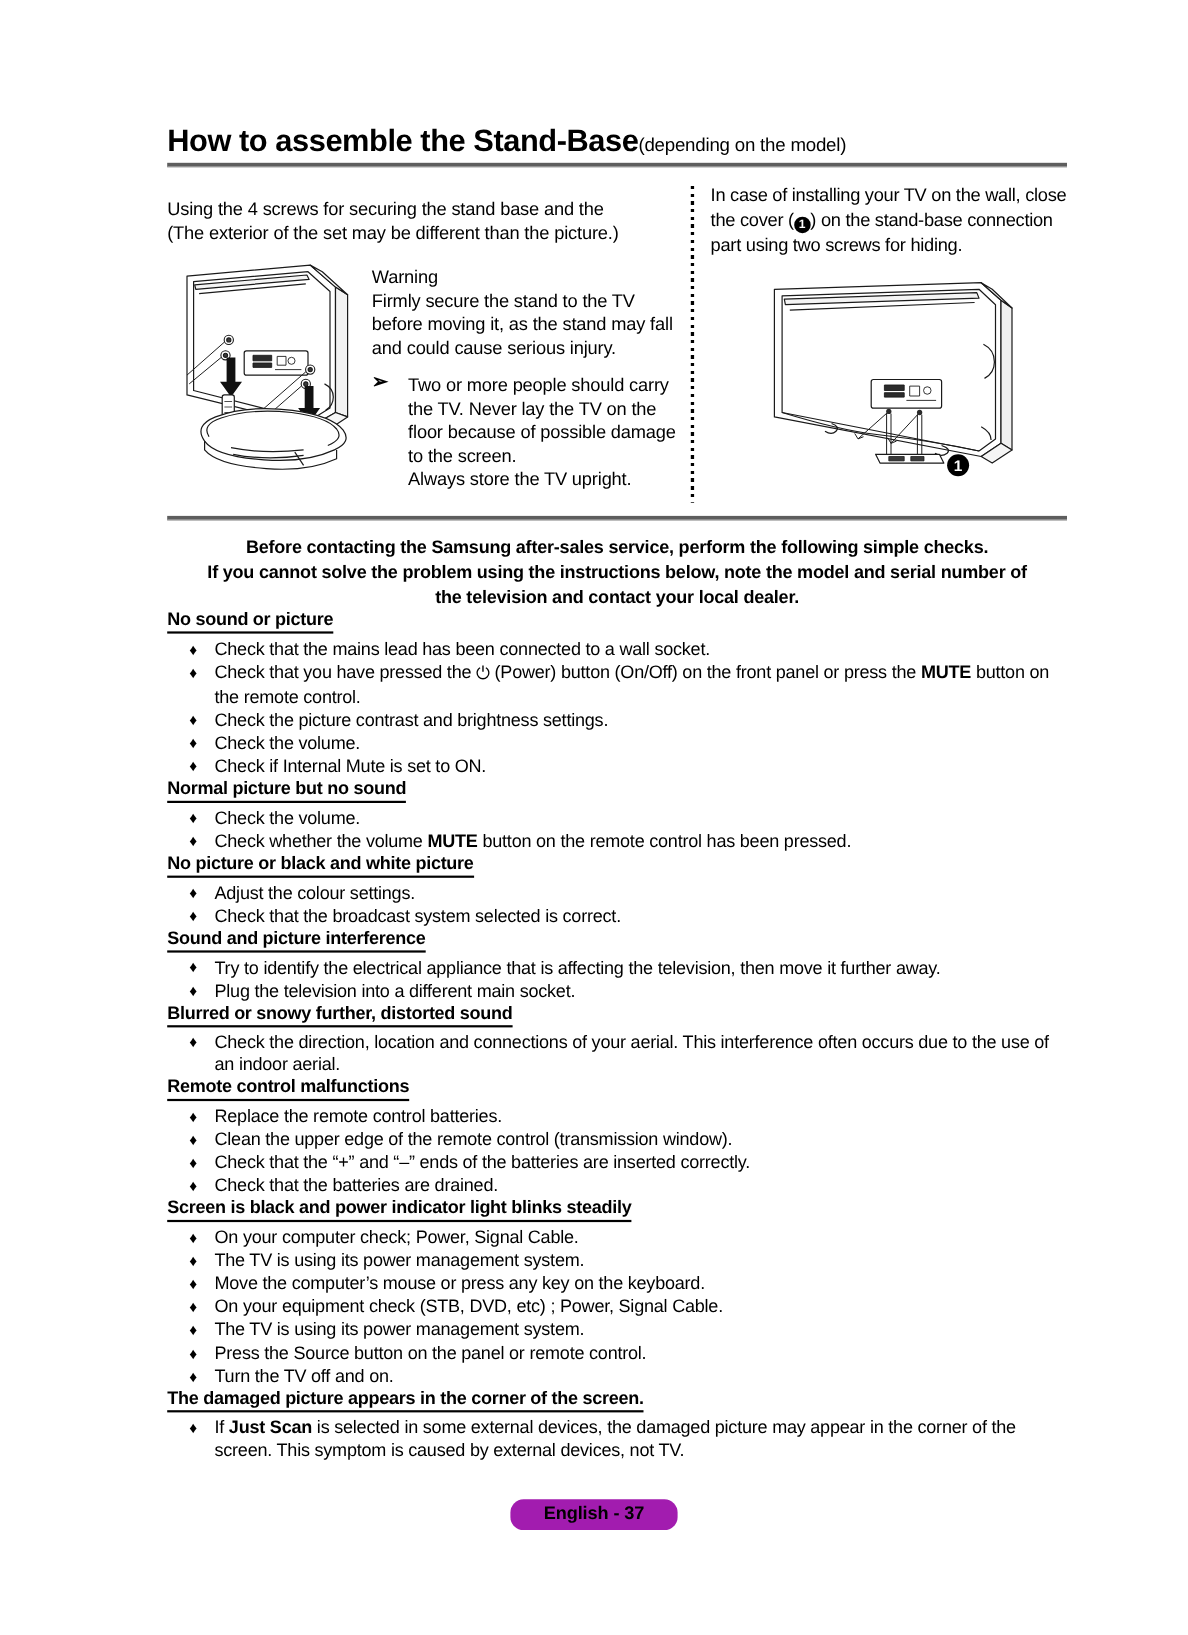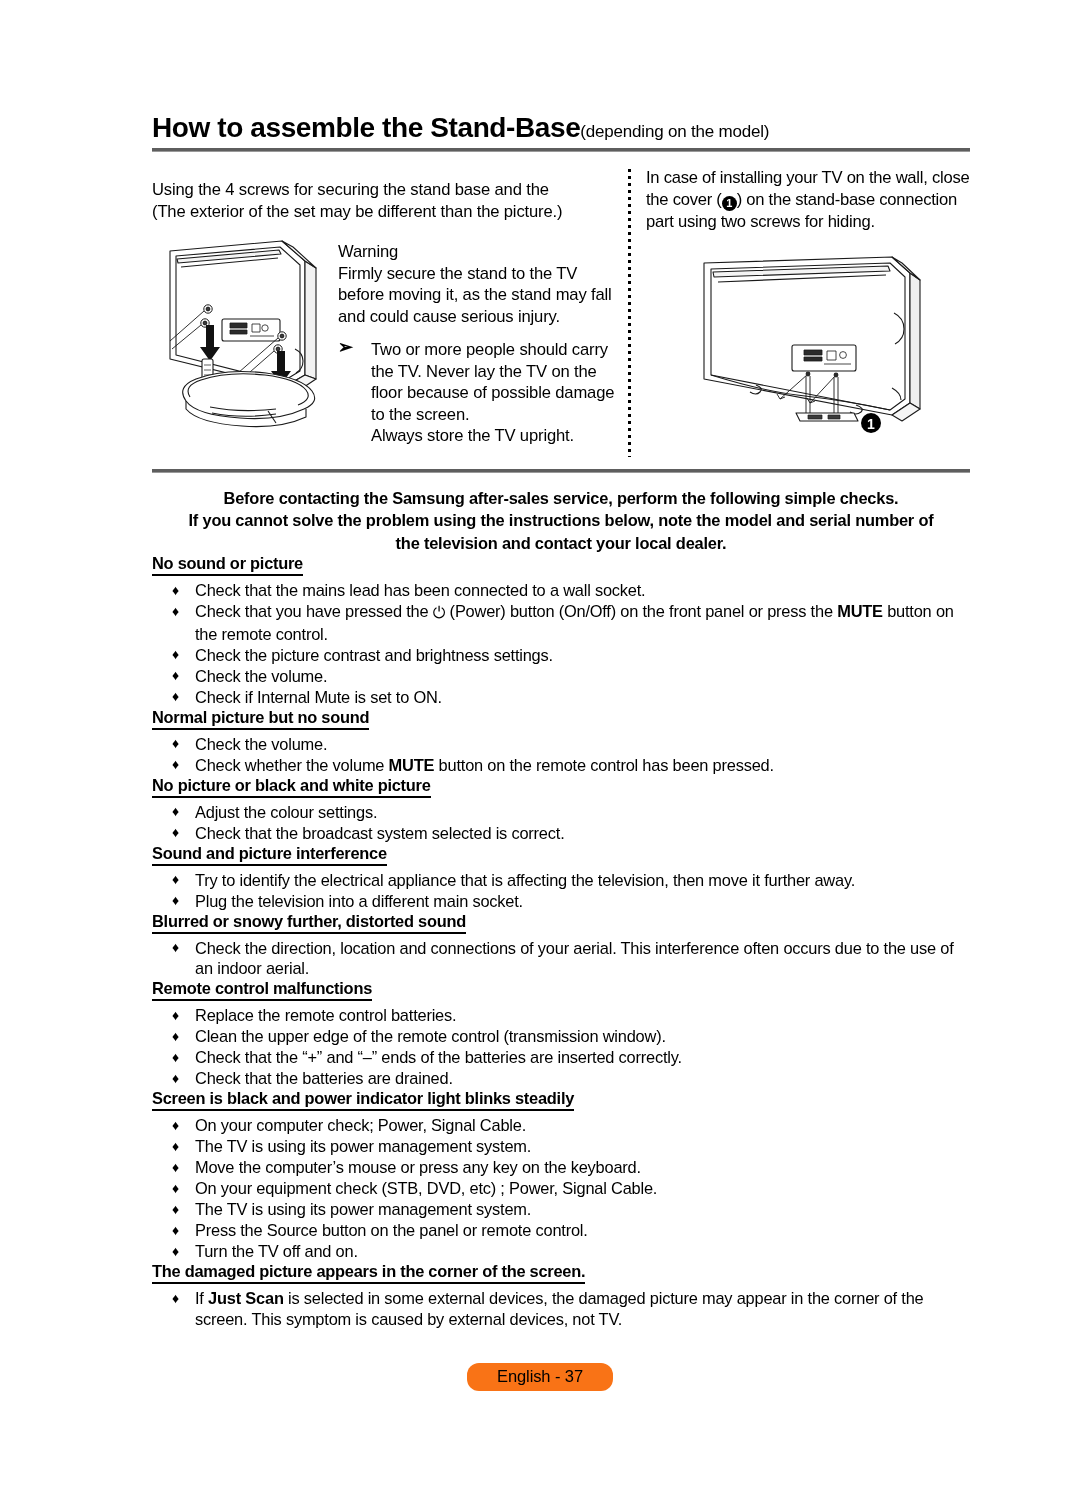--- a/index.html
+++ b/index.html
@@ -178,25 +178,25 @@
   
   .footer {
     position: absolute;
     left: 0;
     top: 1363px;
     width: 1080px;
     text-align: center;
   }
   .footer .pill {
     display: inline-block;
-    background: #f97316;
+    background: #a21caf;
     border-radius: 12px;
     padding: 4px 30px 5px 30px;
     font-size: 16.5px;
-    font-weight: normal;
+    font-weight: bold;
     letter-spacing: -0.1px;
     color: #000;
   }
 </style>
 </head>
 <body>
 
 <div class="page">
   <div class="content">
 

